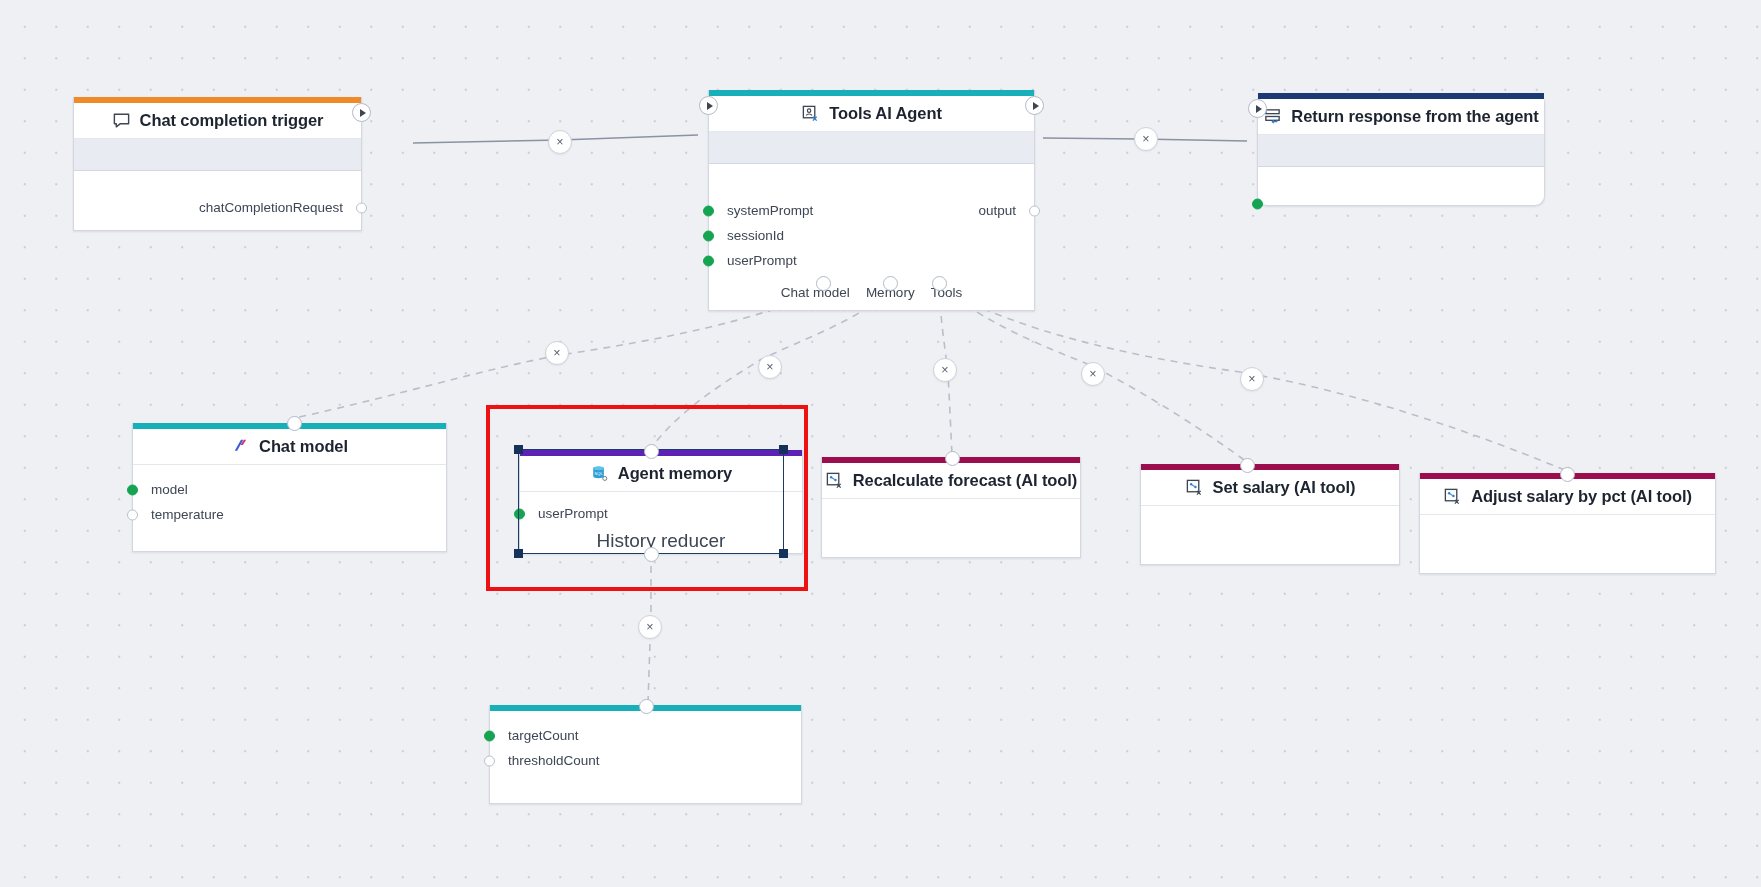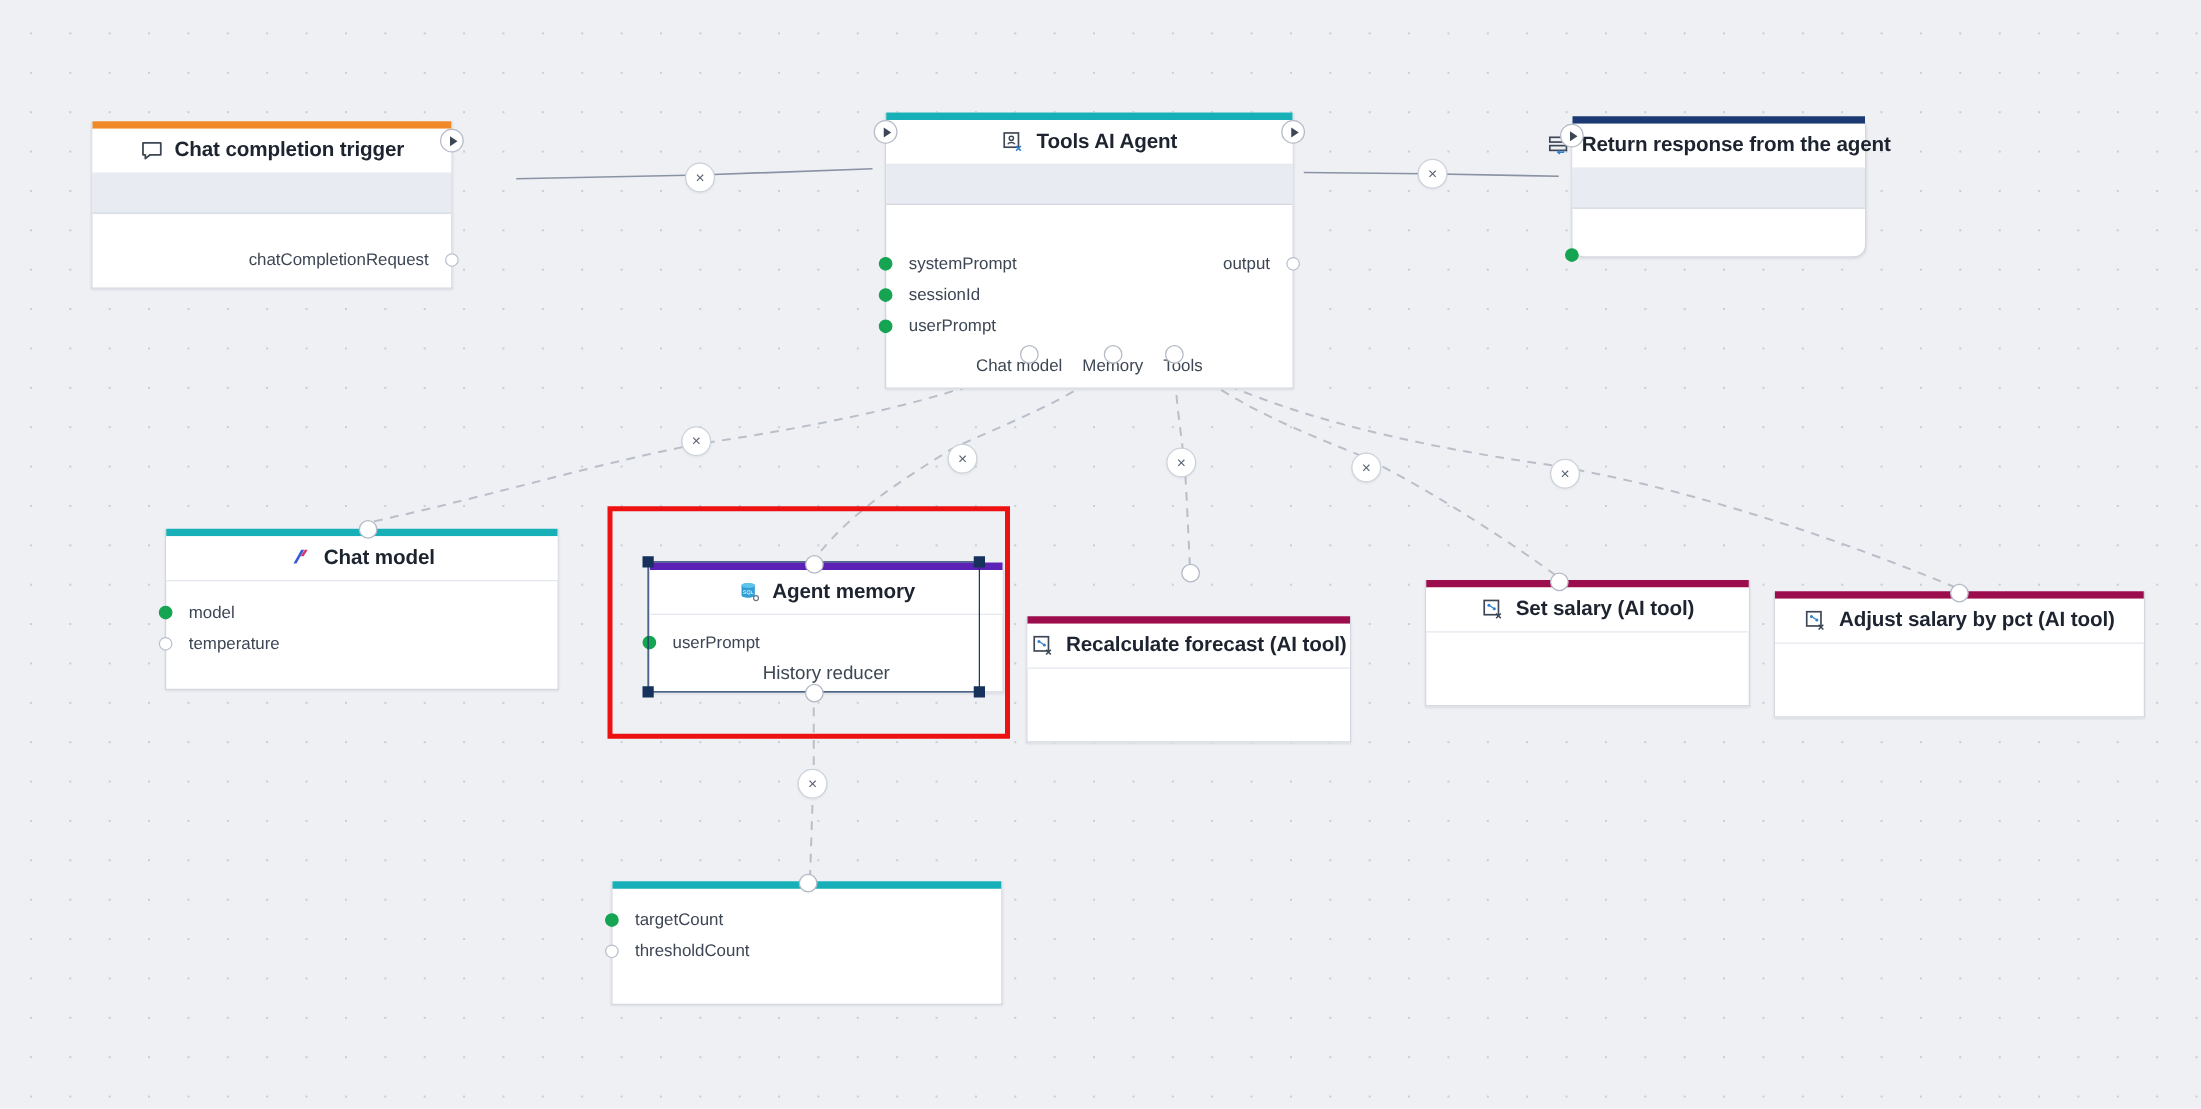--- a/index.html
+++ b/index.html
@@ -105,21 +105,21 @@
   .sel-handle {
     position: absolute; width: 9px; height: 9px;
     background: #16325c; 
   }
   .highlight-box {
     position: absolute;
     border: 4px solid #ee1111;
     background: rgba(255,255,255,0.03);
     pointer-events: none;
   }
-  .ctr-label { font-size: 15px; color: #3d4654; text-align: center; width: 100%; }
+  .ctr-label { font-size: 19px; color: #3d4654; text-align: center; width: 100%; }
 </style>
 </head>
 <body>
 
 <div id="canvas">
 
   <svg class="wires">
 
     <path d="M 413 143 L 560 140 L 698 135" stroke="#8a93a3" stroke-width="1.4" fill="none"></path>
     <path d="M 1043 138 L 1140 139 L 1247 141" stroke="#8a93a3" stroke-width="1.4" fill="none"></path>
@@ -192,21 +192,21 @@
         <span>Chat model</span>
         <span>Memory</span>
         <span>Tools</span>
       </div>
     </div>
   </div>
   <div class="port-big" style="left:816px; top:276px;"></div>
   <div class="port-big" style="left:883px; top:276px;"></div>
   <div class="port-big" style="left:932px; top:276px;"></div>
 
-  <div class="node" style="left:1257px; top:93px; width:236px;border-radius:10px;">
+  <div class="node" style="left:1257px; top:93px; width:288px;border-radius:10px;">
     <div class="accent" style="background:#1b3a73"></div>
     <div class="node-header">
       <span class="icon-box">
         <svg width="19" height="19" viewBox="0 0 20 20">
           <rect x="3" y="3" width="14" height="4" fill="none" stroke="#3d4654" stroke-width="1.4"></rect>
           <rect x="3" y="10" width="14" height="4" fill="none" stroke="#3d4654" stroke-width="1.4"></rect>
           <path d="M10 15.5h4.5v-2.2" fill="none" stroke="#2f7fd1" stroke-width="1.3"></path>
           <path d="M11.4 14l-1.6 1.5 1.6 1.5" fill="none" stroke="#2f7fd1" stroke-width="1.3"></path>
         </svg>
       </span>
@@ -272,21 +272,21 @@
     </div>
   </div>
   <div class="sel-ring" style="left:518px; top:449px; width:266px; height:105px;"></div>
   <div class="sel-handle" style="left:514px; top:445px;"></div>
   <div class="sel-handle" style="left:779px; top:445px;"></div>
   <div class="sel-handle" style="left:514px; top:549px;"></div>
   <div class="sel-handle" style="left:779px; top:549px;"></div>
   <div class="port-big" style="left:644px; top:444px;"></div>
   <div class="port-big" style="left:644px; top:547px;"></div>
 
-  <div class="node" style="left:821px; top:457px; width:260px;margin-top:36px;">
+  <div class="node" style="left:821px; top:457px; width:260px;">
     <div class="accent" style="background:#9c0d4e"></div>
     <div class="node-header">
       <span class="icon-box">
         <svg width="19" height="19" viewBox="0 0 20 20">
           <rect x="2.5" y="2.5" width="12" height="12" fill="none" stroke="#3d4654" stroke-width="1.4"></rect>
           <circle cx="6.5" cy="6.5" r="1.3" fill="#2f7fd1"></circle>
           <circle cx="11" cy="9.5" r="1.3" fill="#2f7fd1"></circle>
           <path d="M7.5 7.2l2.6 1.7" stroke="#2f7fd1" stroke-width="1.1"></path>
           <path d="M12.5 13.5l4 4M16.5 13.5l-4 4" stroke="#3d4654" stroke-width="1.3"></path>
         </svg>

